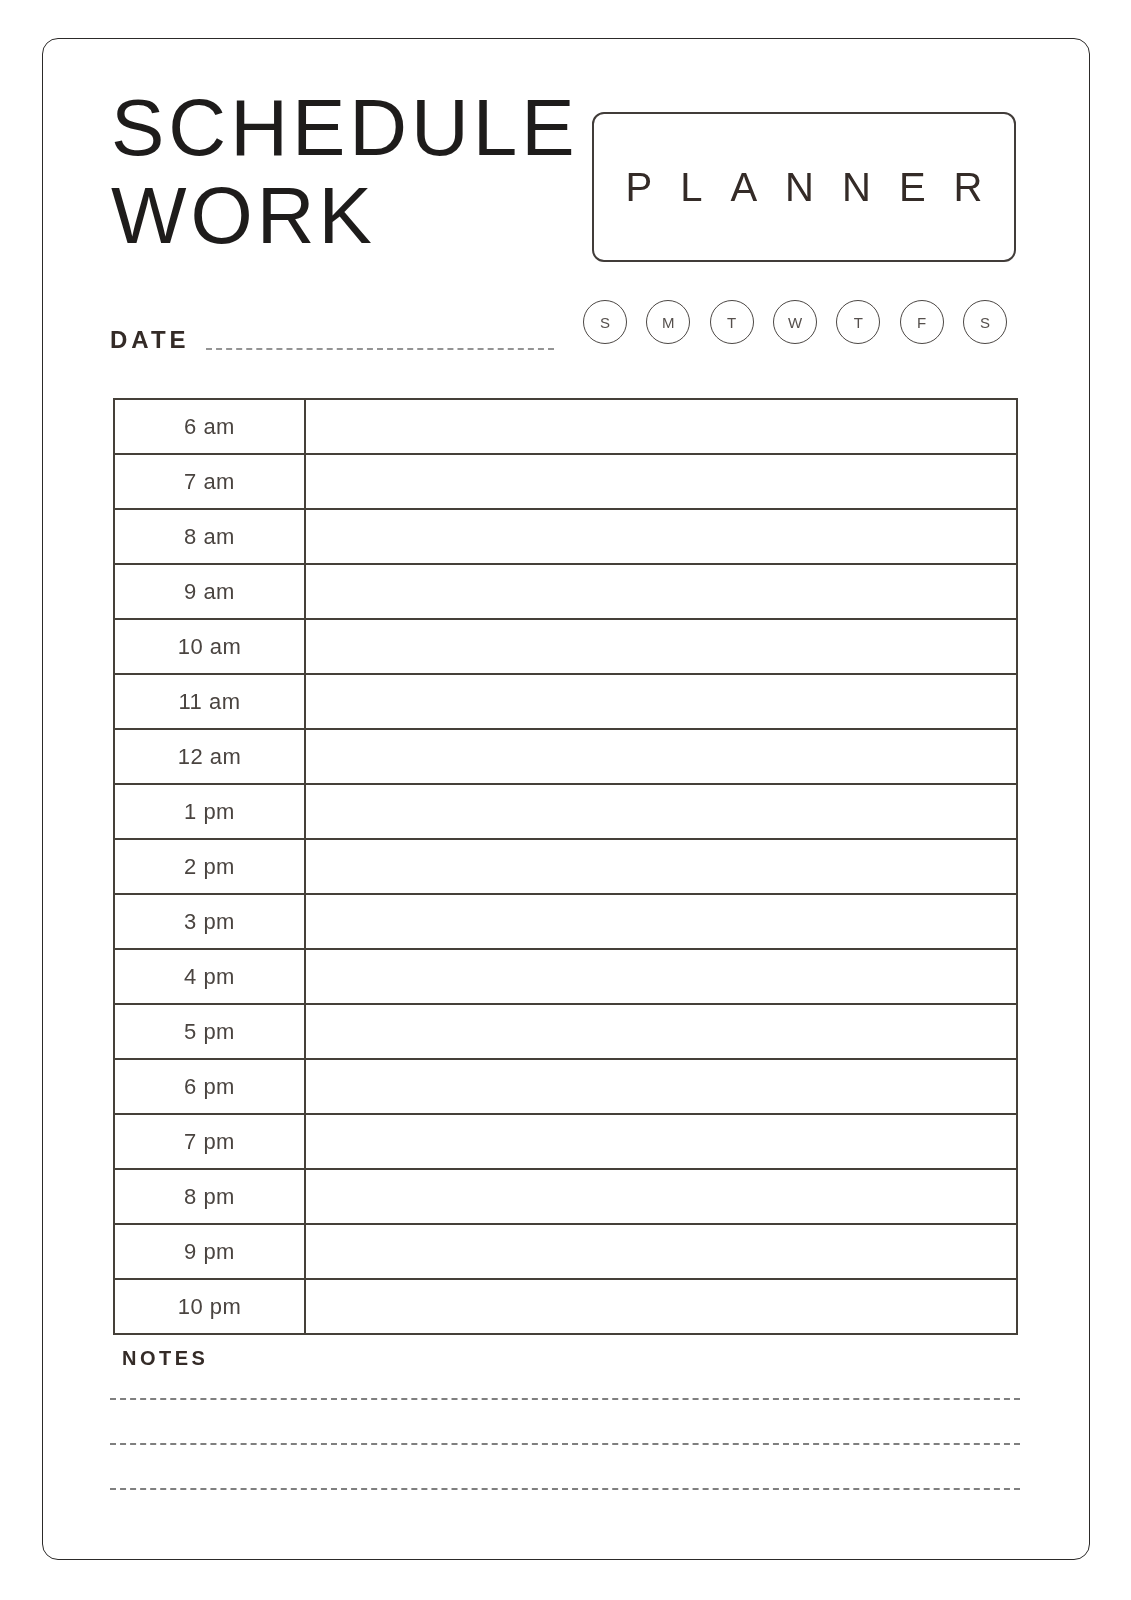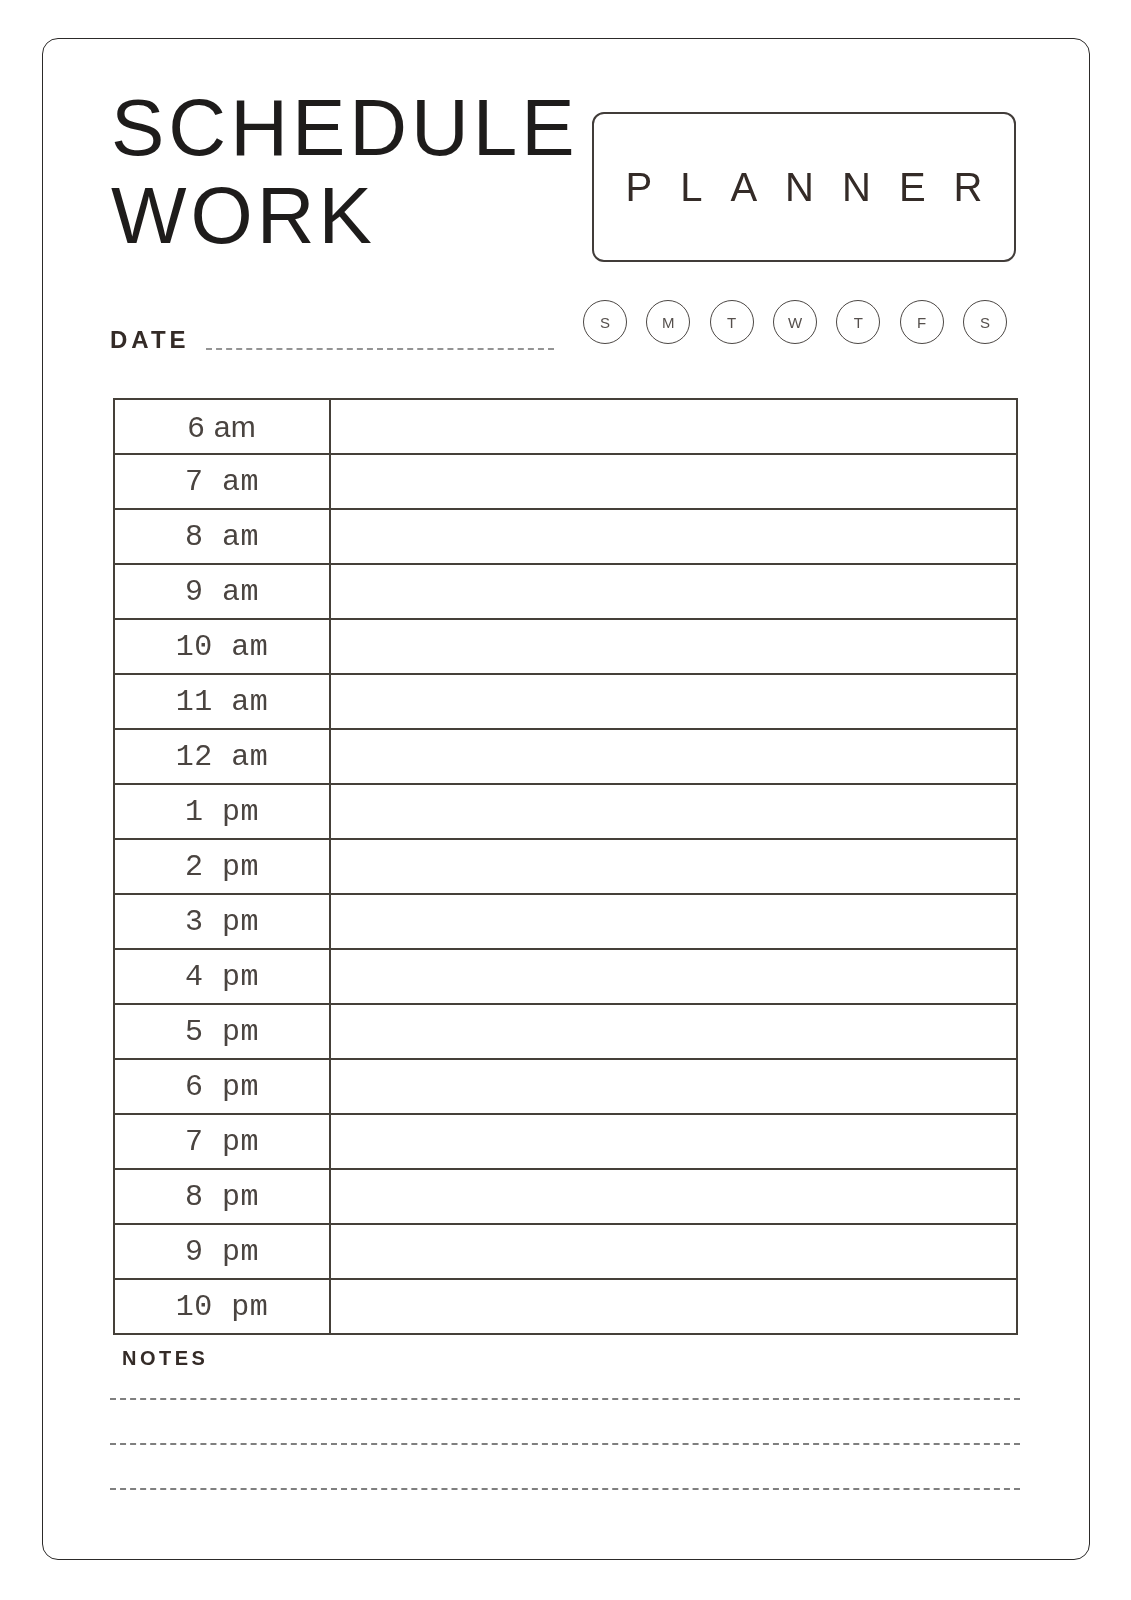--- a/index.html
+++ b/index.html
@@ -61,25 +61,25 @@
     position:absolute;left:206px;top:310px;width:348px;height:38px;
     border-bottom:2px dashed #949494;
   }
   
   .table{
     position:absolute;left:113px;top:398px;width:905px;
     box-sizing:border-box;border:2px solid var(--line);
     background:var(--paper);
   }
   .s-row{display:flex;height:53px;}
-  .s-row + .s-row{border-top:2px solid var(--line);font-family:Liberation Mono, monospace;}
+  .s-row + .s-row{border-top:2px solid var(--line);}
   .cell-time{
-    width:216px;box-sizing:border-box;border-right:2px solid var(--line);
+    width:191px;box-sizing:border-box;border-right:2px solid var(--line);
     display:flex;align-items:center;justify-content:center;
-    font-size:30px;color:#4a4440;letter-spacing:0.5px;
+    font-size:22px;color:#4a4440;letter-spacing:0.5px;
   }
   .cell-entry{flex:1;cursor:text;}
   
   .notes-label{
     position:absolute;left:122px;top:1347px;
     font-size:20px;font-weight:bold;letter-spacing:3.5px;color:var(--brown);
   }
   .notes-lines{position:absolute;left:110px;top:1355px;width:910px;}
   .notes-line{height:43px;border-bottom:2px dashed #7f7f7f;cursor:text;}
 </style>

